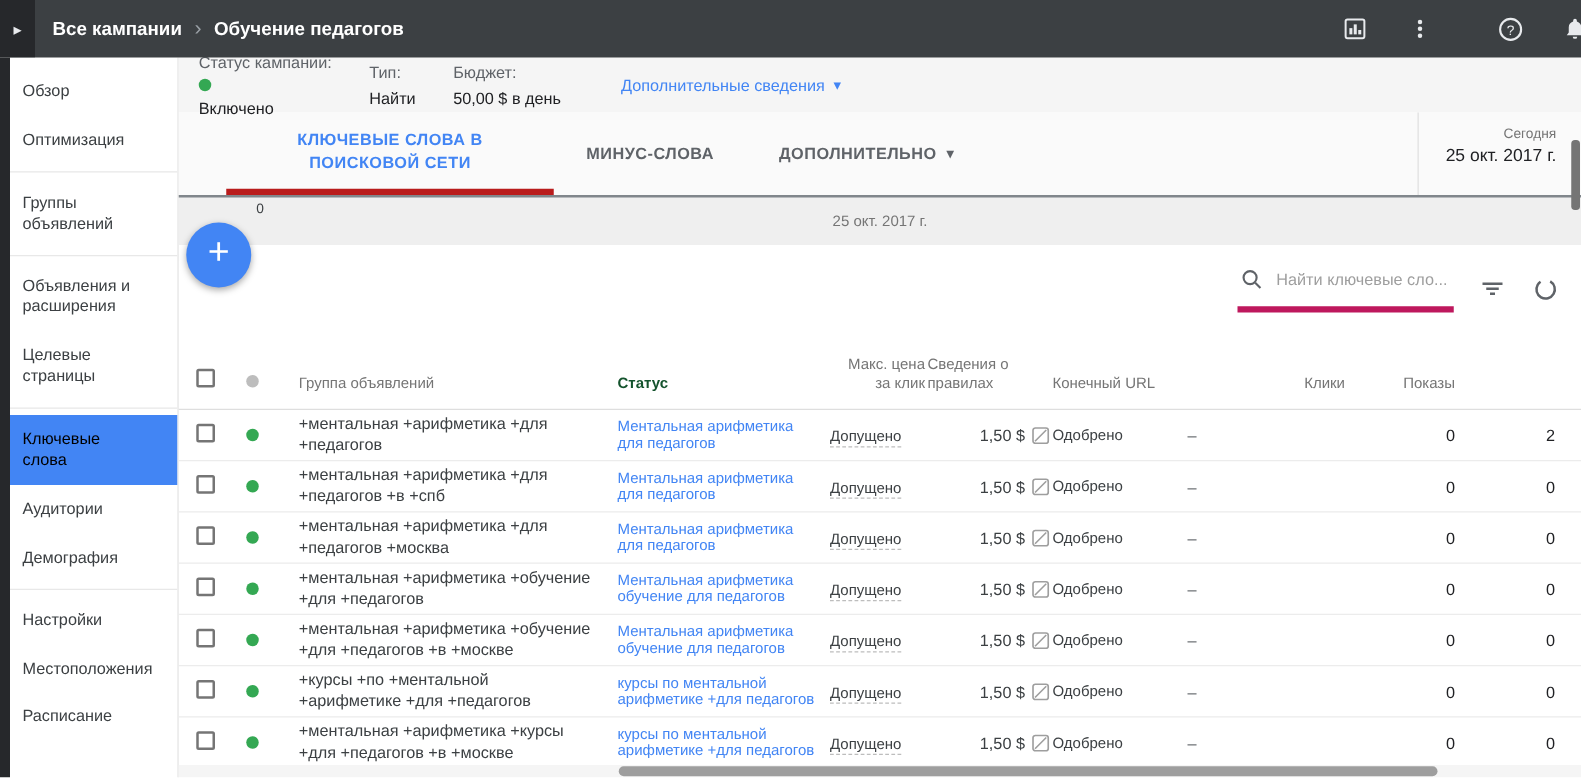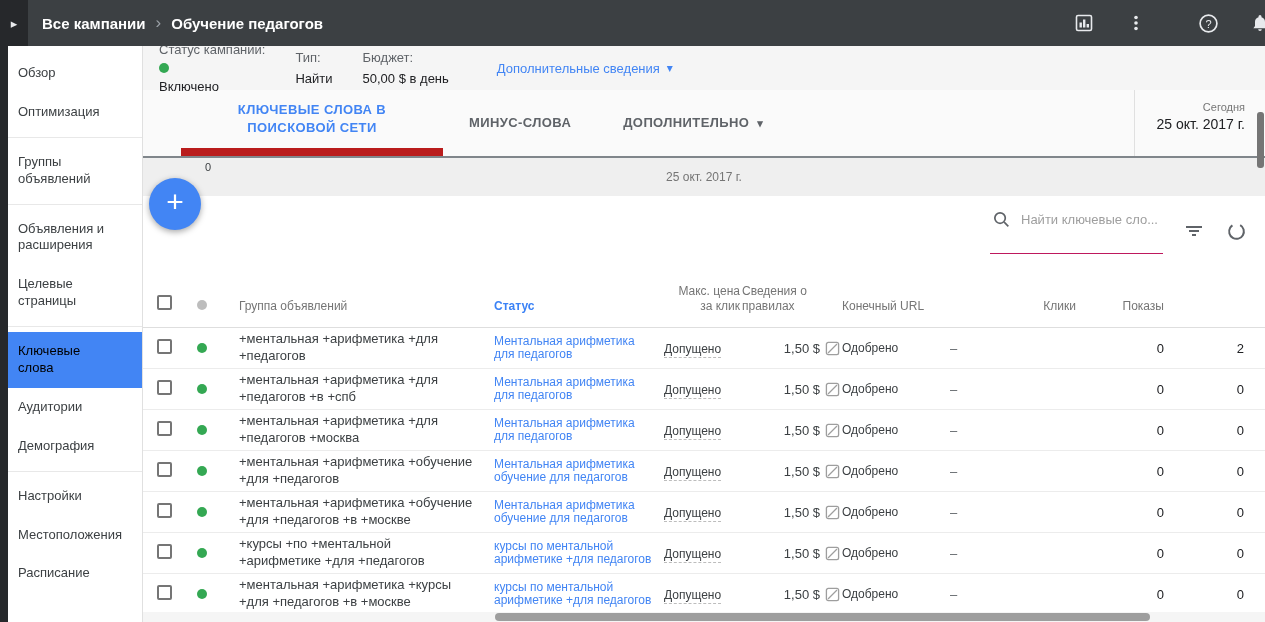--- a/index.html
+++ b/index.html
@@ -38,49 +38,49 @@
   .cb-value { color:#202124; }
   .dot { width:10px; height:10px; border-radius:50%; background:#34a853; display:inline-block; flex:none; }
   .dot.gray { background:#bdbdbd; }
   .details-link { color:#4285f4; display:flex; align-items:center; gap:7px; cursor:pointer; margin-left:18px; }
   .details-link .caret { font-size:12px; }
 
   .tabs-row { height:66px; background:#fafafa; display:flex; align-items:stretch; }
   .tab { display:flex; align-items:center; justify-content:center; text-align:center; font-size:13px;
          font-weight:700; letter-spacing:.4px; color:#5f6368; padding:0 26px; cursor:pointer; line-height:1.35; }
   .tab.first { margin-left:38px; max-width:262px; }
-  .tab.active { color:#4285f4; border-bottom:8px solid #b91c1c; }
+  .tab.active { color:#4285f4; border-bottom:5px solid #b91c1c; }
   .tab .caret { margin-left:8px; font-size:11px; color:#5f6368; }
   .date-block { margin-left:auto; border-left:1px solid #e0e0e0; padding:11px 20px 0 22px;
                 text-align:right; cursor:pointer; }
   .date-label { font-size:11px; color:#757575; }
   .date-value { font-size:14px; color:#202124; margin-top:3px; }
 
   .chart-strip { height:40px; background:#efefef; border-top:2px solid #80868b; position:relative; }
   .axis-zero { position:absolute; left:62px; top:3px; font-size:11px; color:#3c4043; }
   .chart-date { position:absolute; left:0; right:0; top:12px; text-align:center; font-size:12px; color:#757575; }
 
   .fab { position:absolute; left:6px; top:132px; width:52px; height:52px; border-radius:50%;
          background:#4285f4; color:#fff; font-size:30px; font-weight:400; border:none;
          box-shadow:0 2px 6px rgba(0,0,0,.35); display:flex; align-items:center; justify-content:center;
          cursor:pointer; z-index:10; padding-bottom:4px; }
 
   .toolbar { height:70px; display:flex; align-items:center; justify-content:flex-end;
              padding-right:18px; gap:20px; }
-  .search-box { display:flex; align-items:center; gap:9px; border-bottom:1px solid #be185d; padding-bottom:23px; }
+  .search-box { display:flex; align-items:center; gap:9px; border-bottom:5px solid #be185d; padding-bottom:11px; }
   .search-input { border:none; outline:none; font-size:13px; color:#3c4043; width:142px; background:transparent; }
   .search-input::placeholder { color:#9e9e9e; }
   .tool-icon { width:22px; height:22px; display:flex; align-items:center; justify-content:center; cursor:pointer; }
 
   
   .thead, .trow { display:grid; padding-left:14px;
         grid-template-columns:40px 42px 255px 170px 78px 100px 108px 128px 88px 80px; }
   .thead { height:62px; align-items:end; padding-bottom:12px; border-bottom:1px solid #dedede;
            color:#757575; font-size:12px; line-height:1.3; }
-  .thead .h-status { color:#3b82f6; font-weight:700; }
+  .thead .h-status { color:#14532d; font-weight:700; }
   .right { text-align:right; padding-right:2px; }
   .trow { min-height:41px; align-items:center; border-bottom:1px solid #ececec; font-size:13px; color:#3c4043; }
   .checkbox { width:15px; height:15px; border:2px solid #757575; border-radius:2px; background:#fff;
               display:inline-block; cursor:pointer; }
   .c-kw { padding-right:20px; line-height:1.3; }
   .c-group { padding-right:10px; }
   .glink { color:#4285f4; font-size:12px; line-height:13px; cursor:pointer; display:inline-block; }
   .status-text { font-size:12px; border-bottom:1px dashed #bdbdbd; padding-bottom:1px; cursor:pointer; }
   .c-cpc { display:flex; align-items:flex-start; justify-content:flex-end; gap:5px; padding-right:2px; }
   .c-policy { font-size:12px; }

